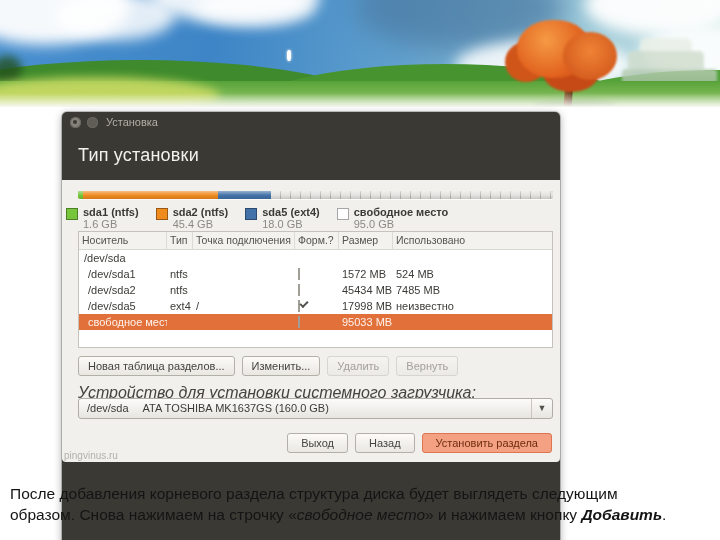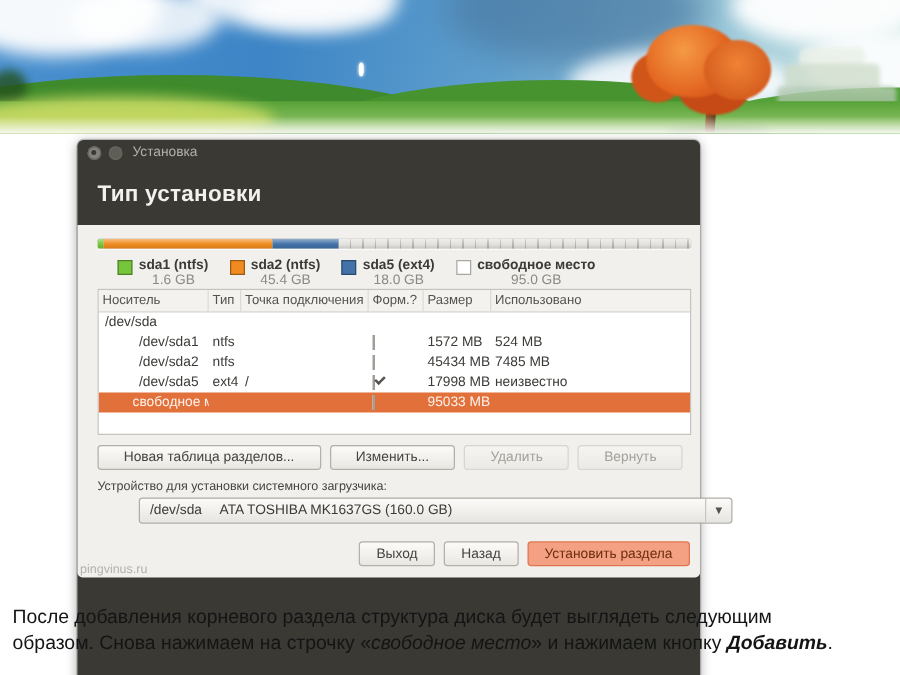--- a/index.html
+++ b/index.html
@@ -37,68 +37,68 @@
     background:#3a3934;border-radius:5px 5px 4px 4px;
     box-shadow:0 2px 9px rgba(0,0,0,.35),0 0 0 1px rgba(0,0,0,.2);}
   .titlebar{position:absolute;left:0;top:0;width:498px;height:22px;}
   .winbtn{position:absolute;top:5px;width:11px;height:11px;border-radius:50%;
     background:#84827a;box-shadow:inset 0 0 0 1px #67655e;}
   .winbtn.b1{left:8px;}
   .winbtn.b1::after{content:"";position:absolute;left:3px;top:3px;width:4px;height:4px;
     border-radius:50%;background:#3a3934;}
   .winbtn.b2{left:25px;background:#5f5d56;}
   .win-title{position:absolute;left:44px;top:4px;font-size:11px;color:#b2afa7;}
-  .heading{position:absolute;left:16px;top:33px;font-size:18px;font-weight:700;
+  .heading{position:absolute;left:16px;top:33px;font-size:18px;font-weight:400;
     color:#f2f1ed;letter-spacing:.2px;}
   .content{position:absolute;left:0;top:68px;width:498px;height:282px;
     background:#f1f0ec;border-radius:0 0 4px 4px;}
 
   
   .diskbar{position:absolute;left:16px;top:11px;width:475px;height:8px;display:flex;
     border-radius:2px;overflow:hidden;box-shadow:inset 0 1px 1px rgba(0,0,0,.35),0 1px 0 rgba(255,255,255,.7);}
   .seg{height:100%;position:relative;}
   .seg::after{content:"";position:absolute;inset:0;
     background:linear-gradient(rgba(255,255,255,.45),rgba(255,255,255,0) 55%,rgba(0,0,0,.12));}
   .seg-free::before{content:"";position:absolute;inset:0;
     background:repeating-linear-gradient(90deg,transparent 0 9px,rgba(120,118,110,.4) 9px 10px);}
 
   
-  .legend{position:absolute;left:32px;top:26px;display:flex;text-align:center;}
+  .legend{position:absolute;left:4px;top:26px;display:flex;}
   .legend-item{margin-right:17px;display:flex;}
   .swatch{width:10px;height:10px;border:1px solid rgba(0,0,0,.35);margin:2px 5px 0 0;flex:none;}
   .legend-txt .l1{font-size:11px;font-weight:bold;color:#3b3a36;line-height:12px;}
   .legend-txt .l2{font-size:11px;color:#8b8982;line-height:13px;}
 
   
   .ptable{position:absolute;left:16px;top:51px;width:475px;height:117px;background:#fff;
     border:1px solid #c6c3bd;box-sizing:border-box;font-size:11px;color:#3c3b37;overflow:hidden;}
   .thead,.trow{display:grid;grid-template-columns:88px 26px 102px 44px 54px 1fr;align-items:center;}
   .thead{height:17px;background:#f3f2ef;border-bottom:1px solid #d9d7d2;color:#55534e;font-size:10.5px;}
   .thead>div{padding:0 3px;border-right:1px solid #dddbd6;height:17px;line-height:17px;
     white-space:nowrap;overflow:hidden;}
   .thead>div:last-child{border-right:none;}
   .trow{height:16px;}
   .trow>div{padding:0 3px;white-space:nowrap;overflow:hidden;}
   .trow .dev{padding-left:5px;}
-  .trow.indent .dev{padding-left:27px;text-align:center;}
+  .trow.indent .dev{padding-left:9px;}
   .trow.selected{color:#fdf3ec;}
   .cb{width:11px;height:11px;background:#fff;border:1px solid #a19e97;border-radius:2px;
     margin:0 auto;position:relative;box-sizing:border-box;}
   .cb.checked::after{content:"";position:absolute;left:1px;top:1px;width:6px;height:3px;
     border-left:2px solid #55534e;border-bottom:2px solid #55534e;transform:rotate(-45deg);}
 
   
-  .btn{display:inline-block;height:20px;line-height:18px;padding:0 20px;box-sizing:border-box;
+  .btn{display:inline-block;height:20px;line-height:18px;padding:0 9px;box-sizing:border-box;
     background:linear-gradient(#fcfbf9,#e9e7e2);border:1px solid #b3b0a9;border-radius:3px;
     font-size:11px;color:#45443f;white-space:nowrap;}
   .btn.disabled{color:#a3a09a;border-color:#d7d5cf;background:linear-gradient(#f5f4f1,#eceae6);}
   .actions{position:absolute;left:16px;top:176px;display:flex;gap:7px;}
-  .bl-label{position:absolute;left:16px;top:204px;font-size:10px;color:#45443f;}
+  .bl-label{position:absolute;left:16px;top:204px;font-size:16px;color:#45443f;font-style:italic;}
   .dropdown{position:absolute;left:16px;top:218px;width:475px;height:21px;box-sizing:border-box;
-    background:linear-gradient(#fcfbf9,#e7e5e0);border:1px solid #b0ada6;border-radius:3px;margin-left:33px;}
+    background:linear-gradient(#fcfbf9,#e7e5e0);border:1px solid #b0ada6;border-radius:3px;}
   .dd-text{position:absolute;left:8px;top:0;line-height:19px;font-size:11px;color:#3c3b37;}
   .dd-text .desc{margin-left:14px;}
   .dd-arrow{position:absolute;right:0;top:0;width:20px;height:19px;border-left:1px solid #c9c6c0;
     text-align:center;line-height:18px;font-size:9px;color:#55534e;}
   .footer{position:absolute;right:8px;top:253px;display:flex;gap:7px;}
   .footer .btn{padding:0 13px;}
   .watermark{position:absolute;left:2px;top:270px;font-size:10px;color:#b3b1ac;}
 
   
   .caption{position:absolute;left:10px;top:483px;width:700px;font-size:15.5px;

